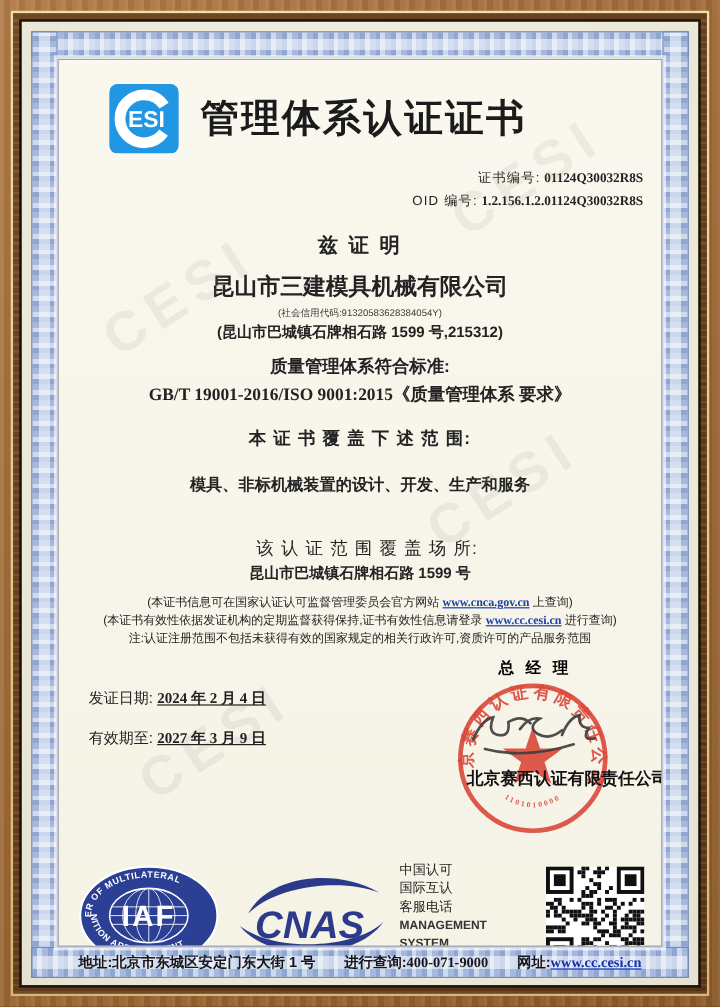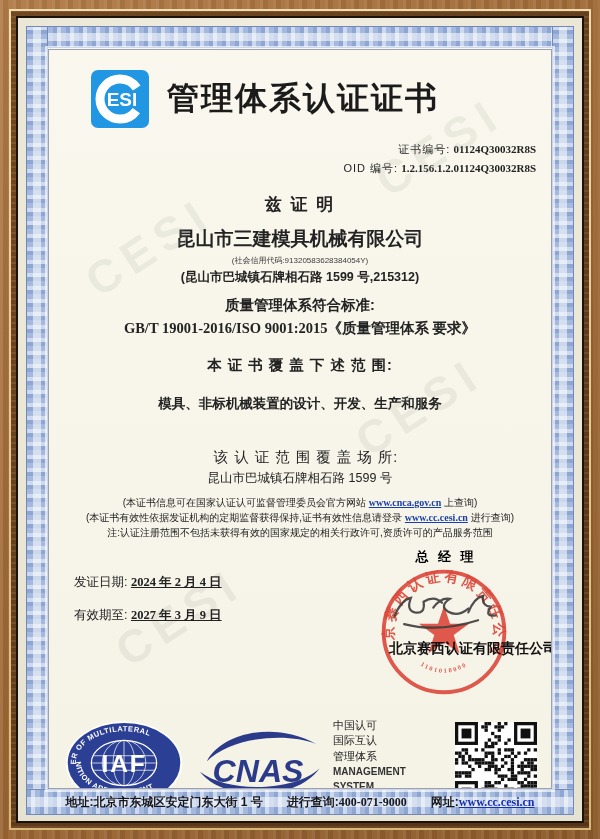--- a/index.html
+++ b/index.html
@@ -75,21 +75,21 @@
   .c-line{ text-align:center; color:#232323; }
   .hereby{ margin-top:14px; font-size:17px; font-weight:700; letter-spacing:2px; }
   .company{ margin-top:10px; font-size:19px; font-weight:700; }
   .credit{ margin-top:3px; font-size:8px; color:#3a3a3a; }
   .addr{ margin-top:3px; font-size:12.5px; font-weight:700; }
   .std-head{ margin-top:10px; font-size:14.5px; font-weight:700; }
   .std{ margin-top:4px; font-size:14.5px; font-weight:700; font-family:"Liberation Serif", serif; }
   .scope-head{ margin-top:18px; font-size:14.5px; font-weight:700; letter-spacing:1px; }
   .scope{ margin-top:20px; font-size:13.5px; font-weight:700; }
   .site-head{ margin-top:35px; font-size:14.5px; font-weight:400; letter-spacing:1px;padding-left:12px; }
-  .site{ margin-top:3px; font-size:12.5px; font-weight:400; }
+  .site{ margin-top:3px; font-size:12.5px; font-weight:700; }
   .notes{ margin-top:8px; font-size:10px; color:#1e1e1e; line-height:1.5; }
   .note-link{ color:#1840a8; text-decoration:underline; font-weight:700; font-family:"Liberation Serif", serif; }
 
   
   .sign-row{ position:relative; height:172px; margin-top:4px; }
   .dates{ position:absolute; left:25px; top:30px; font-size:12.5px; color:#222; }
   .dates div{ margin-bottom:16px; }
   .dates .d-val{ font-family:"Liberation Serif", serif; font-weight:700;text-decoration:underline; }
   .signer{ position:absolute; left:307px; top:4px; width:180px; text-align:center;
            font-size:13px; font-weight:700; letter-spacing:3px; }
@@ -227,21 +227,21 @@
 
         <svg width="130" height="80" viewBox="0 0 150 92">
           <path d="M16,44 C34,10 96,-2 142,24 C108,10 44,16 16,44 Z" fill="#2c3a8a"></path>
           <path d="M8,56 C36,92 120,90 146,52 C120,78 42,82 8,56 Z" fill="#2c3a8a"></path>
           <text x="75" y="68" text-anchor="middle" font-size="37" font-weight="bold" font-style="italic" fill="#2c3a8a" font-family="Liberation Sans, sans-serif">CNAS</text>
         </svg>
 
         <div class="accr-text">
           <div>中国认可</div>
           <div>国际互认</div>
-          <div>管理体系</div>
+          <div>客服电话</div>
           <div class="lat">MANAGEMENT SYSTEM</div>
           <div class="lat">CNAS C011-M</div>
         </div>
 
         <svg class="qr" id="qr" viewBox="0 0 25 25">
                 <rect x="0" y="0" width="25" height="25" fill="#ffffff"></rect>
                 <rect x="9" y="0" width="1" height="1" fill="#101010"></rect>
                 <rect x="10" y="0" width="1" height="1" fill="#101010"></rect>
                 <rect x="13" y="0" width="1" height="1" fill="#101010"></rect>
                 <rect x="15" y="0" width="1" height="1" fill="#101010"></rect>

